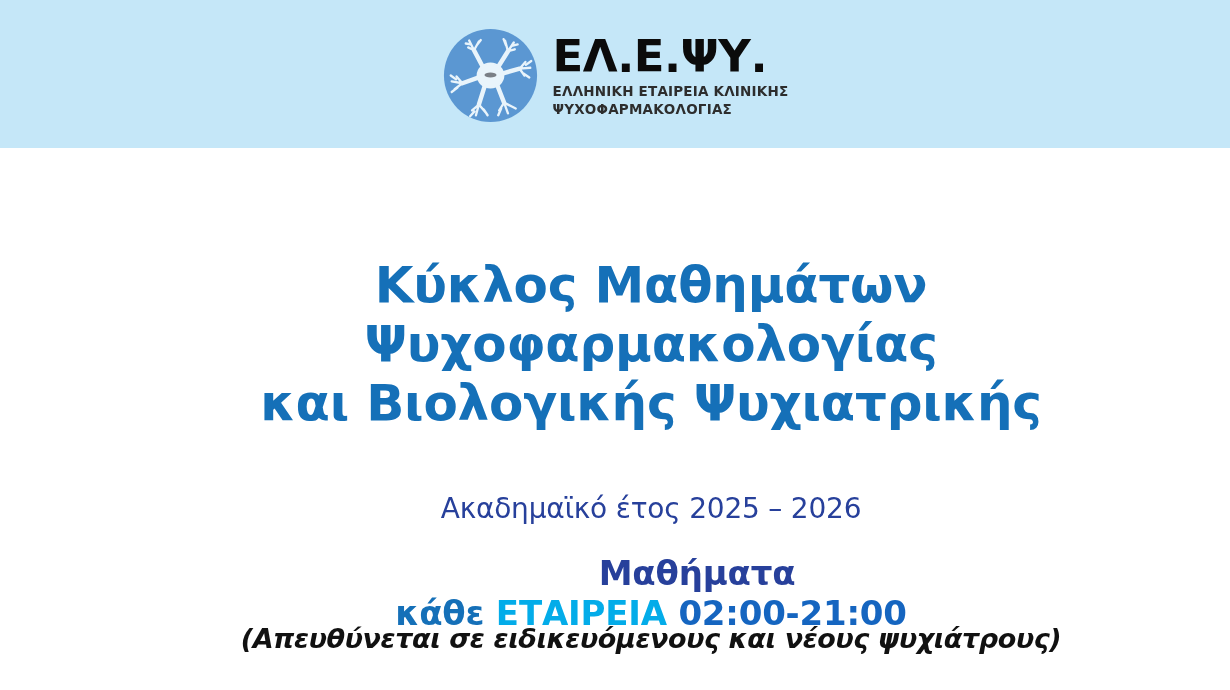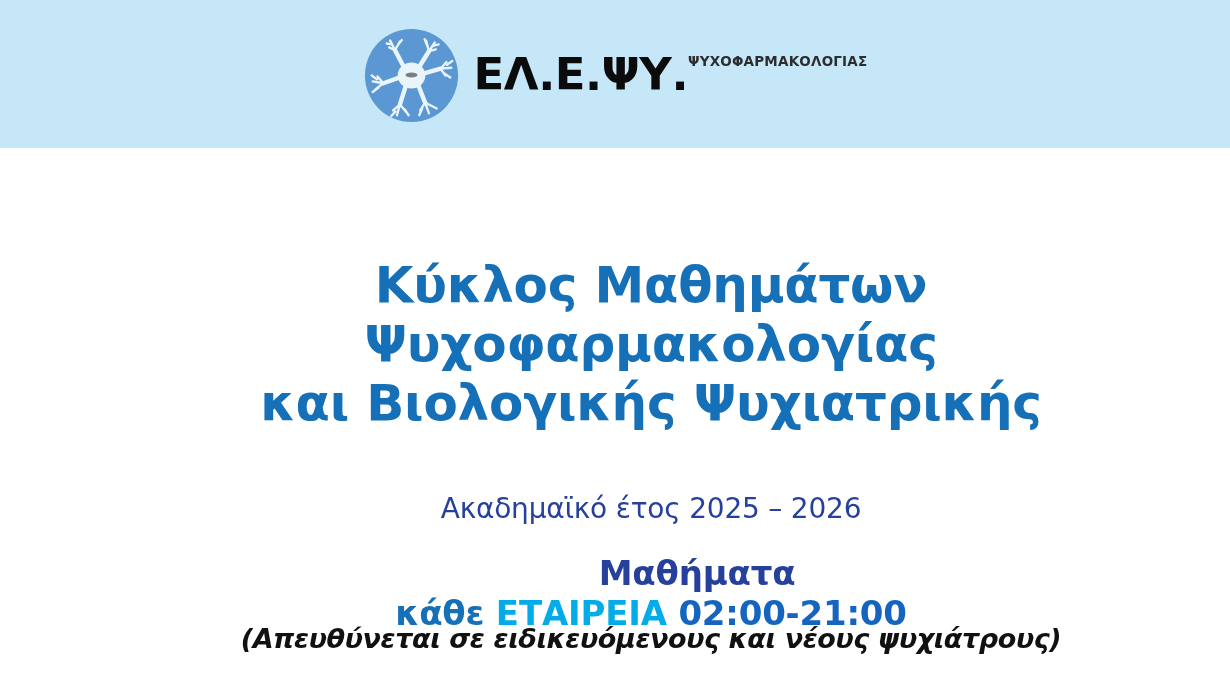--- a/index.html
+++ b/index.html
@@ -52,21 +52,21 @@
     margin-top: 2px;
   }
   .logo-mark svg {
     display: block;
     width: 97px;
     height: 97px;
   }
 
   .logo-text {
     display: flex;
-    flex-direction: row;
+    flex-direction: column;
     align-items: flex-start;
     justify-content: center;
     margin-top: 1px;
   }
 
   .logo-acronym {
     font-family: "DejaVu Sans", "Liberation Sans", sans-serif;
     font-weight: 700;
     font-size: 45px;
     line-height: 48px;
@@ -207,20 +207,21 @@
           <path d="M57 60 L64 78" stroke-width="4.6" fill="none"></path>
           <path d="M64 78 L68 89 M64 78 L72 82 M64 78 L59 86 M70 81 L76 84 M61 84 L58 91" stroke-width="2.4" fill="none"></path>
         </g>
 
         <ellipse cx="50" cy="49.5" rx="6.2" ry="2.6" fill="#7a7f86"></ellipse>
       </svg>
     </div>
 
     <div class="logo-text">
       <div class="logo-acronym">ΕΛ.Ε.ΨΥ.</div>
+      <div class="logo-sub">ΕΛΛΗΝΙΚΗ ΕΤΑΙΡΕΙΑ ΚΛΙΝΙΚΗΣ</div>
       <div class="logo-sub">ΨΥΧΟΦΑΡΜΑΚΟΛΟΓΙΑΣ</div>
     </div>
 
   </div>
 
   <div class="body-area">
 
     <div class="main-title">
       <span class="tline">Κύκλος Μαθημάτων</span>
       <span class="tline">Ψυχοφαρμακολογίας</span>

